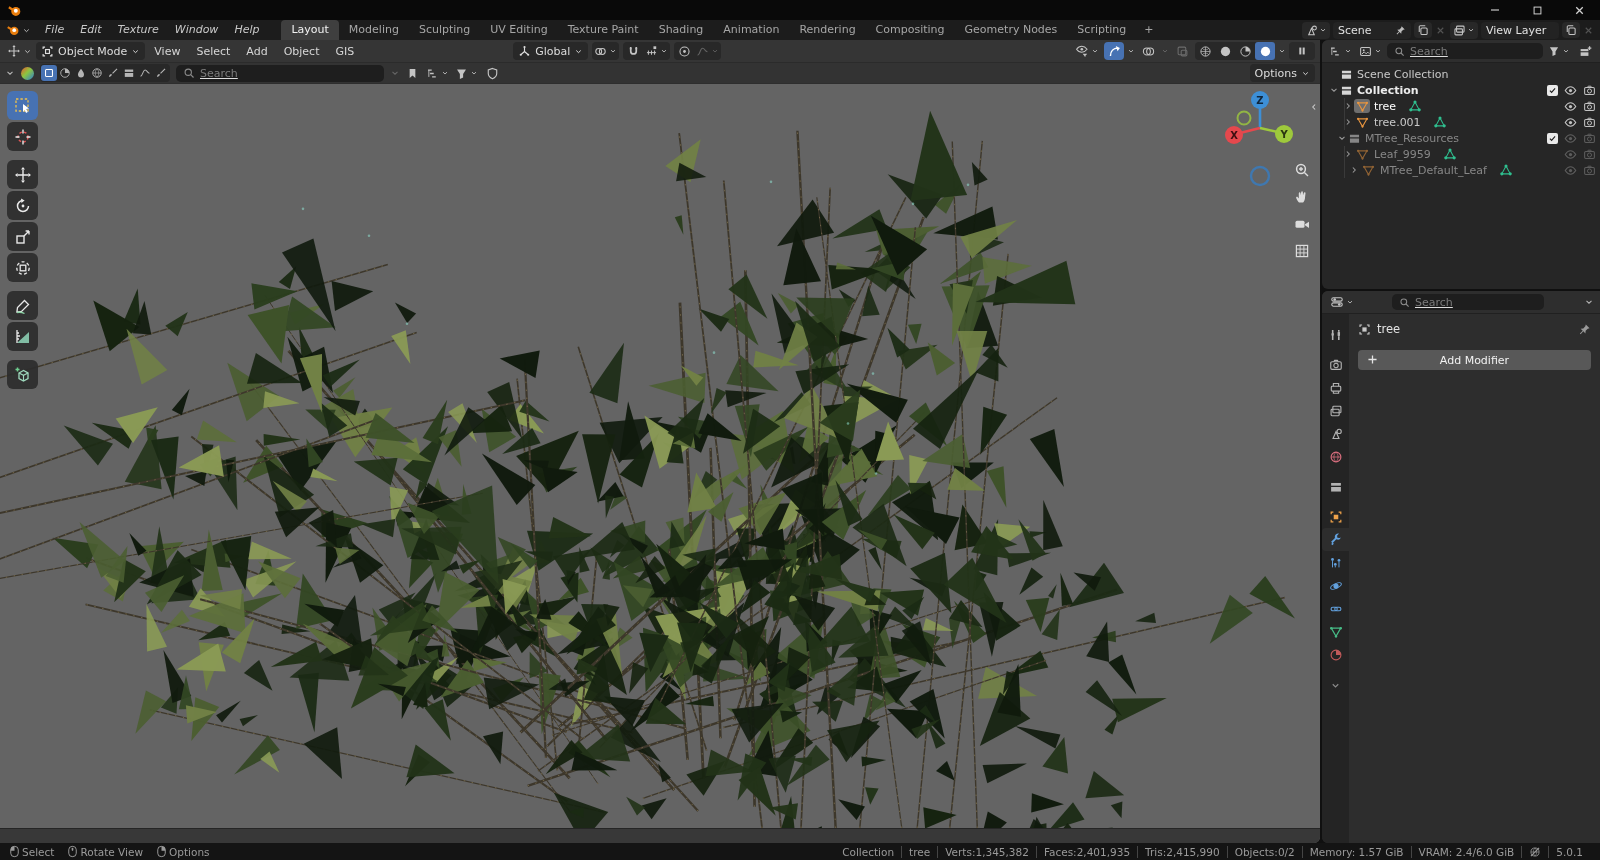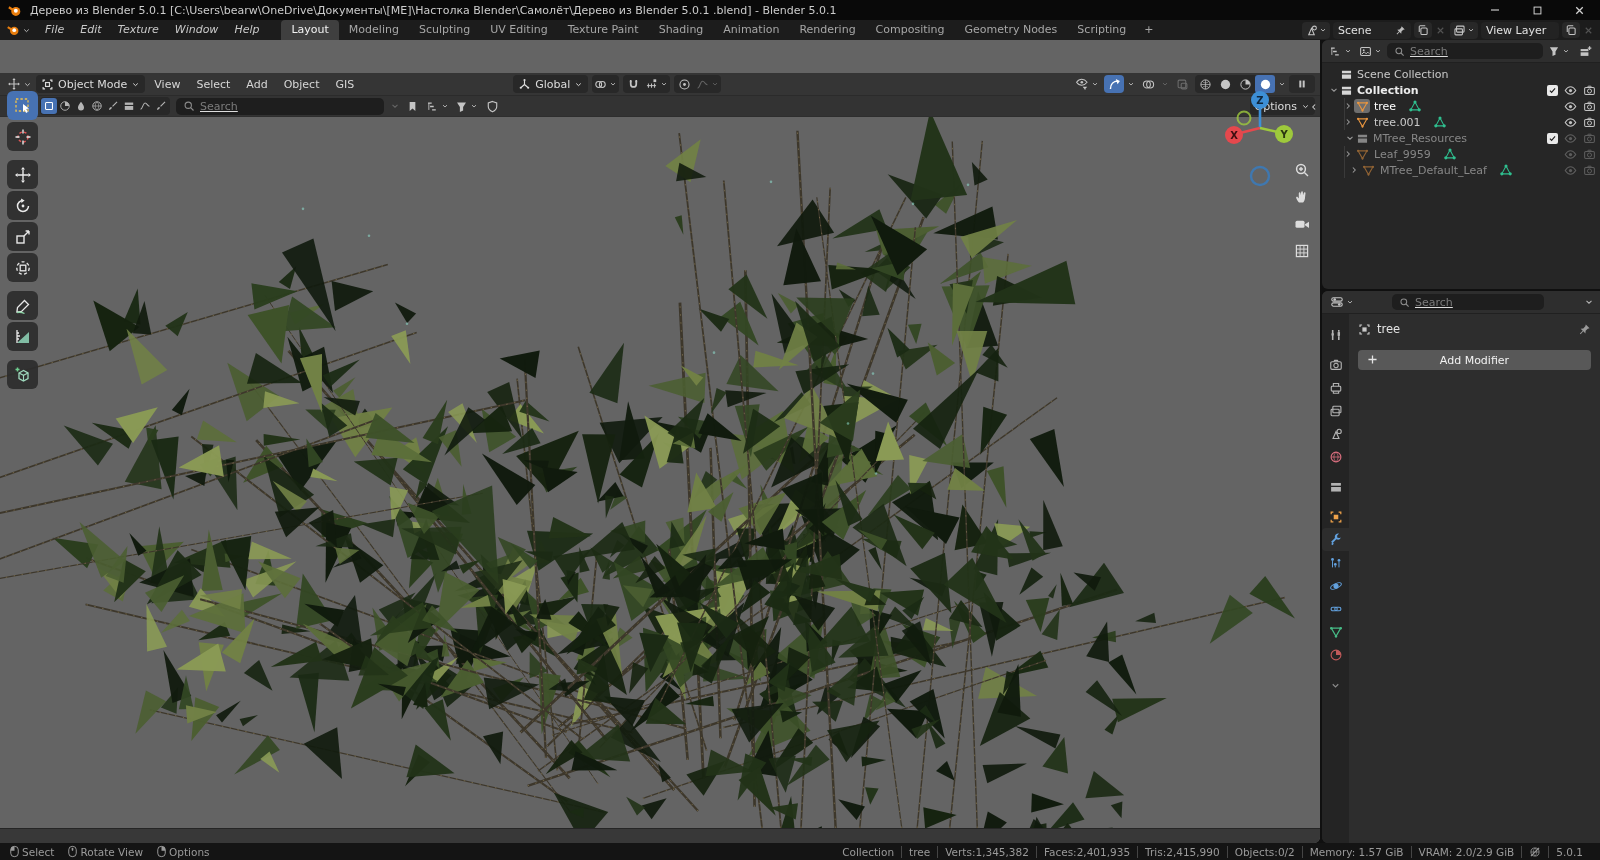--- a/index.html
+++ b/index.html
@@ -36,21 +36,21 @@
   .sel .field .grow { flex:1; }
   .dimmed { opacity:.38; }
 
   
   .main { position:absolute; top:40px; left:0; width:1600px; height:803px; display:flex; gap:2px; background:#101010; }
 
   
   .viewport { position:relative; width:1320px; height:100%; background:#646464; overflow:hidden;
     border-radius:0 0 6px 0; }
   .vh { display:flex; align-items:center; padding:0 5px; gap:2px; position:relative; z-index:5; }
-  .vh1 { height:22px; background:#353535;margin-top:33px; }
+  .vh1 { height:22px; background:#353535; }
   .vh2 { height:22px; background:#333333; border-top:1px solid #2b2b2b; border-bottom:1px solid #2e2e2e; }
   .dd { display:flex; align-items:center; gap:4px; background:#282828; border-radius:4px;
     height:18px; padding:0 5px; color:#dcdcdc; }
   .hmenu { padding:0 7px; color:#d6d6d6; }
   .hbtn { display:flex; align-items:center; justify-content:center; gap:2px; height:18px;
     min-width:20px; padding:0 2px; border-radius:4px; color:#c4c4c4; background:transparent; border:none; }
   .hgroup { display:flex; align-items:center; background:#282828; border-radius:4px; height:18px; }
   .hgroup .hbtn { border-radius:3px; }
   .hbtn.on { background:#4772b3; color:#ffffff; }
   .chev { color:inherit; }
@@ -397,21 +397,20 @@
       </symbol>
 </defs>
 </svg>
 
 <div class="app">
 
   <div class="titlebar">
     <svg class="ic tb-logo" width="15" height="15">
         <use href="#i-blender"></use>
       </svg>
-    <span class="tb-title">Дерево из Blender 5.0.1  [C:\Users\bearw\OneDrive\Документы\[ME]\Настолка Blender\Самолёт\Дерево из Blender 5.0.1 .blend] - Blender 5.0.1</span>
     <div class="tb-controls">
       <button class="wbtn">
           <svg class="ic" width="14" height="14">
             <use href="#i-minus"></use>
           </svg>
         </button>
       <button class="wbtn">
           <svg class="ic" width="13" height="13">
             <use href="#i-maxi"></use>
           </svg>
@@ -1715,21 +1714,21 @@
               </svg>
             <span class="rgt">
               <svg class="ic" width="13" height="13" style="color:#c2c2c2">
                   <use href="#i-eye"></use>
                 </svg>
               <svg class="ic" width="13" height="13" style="color:#c2c2c2">
                   <use href="#i-cam"></use>
                 </svg>
             </span>
           </div>
-          <div class="orow dim" style="padding-left:22px">
+          <div class="orow dim" style="padding-left:14px">
             <span class="ochev">
                 <svg class="ic" width="10" height="10">
                   <use href="#i-chev"></use>
                 </svg>
               </span>
             <svg class="ic halfranso" width="13" height="13" style="color:#d6d6d6">
                 <use href="#i-coll"></use>
               </svg>
             <span class="lbl">MTree_Resources</span>
             <span class="rgt">
@@ -1943,21 +1942,21 @@
       </span>
     </div>
     <div class="stats">
       <span class="stat">Collection</span>
       <span class="stat">tree</span>
       <span class="stat">Verts:1,345,382</span>
       <span class="stat">Faces:2,401,935</span>
       <span class="stat">Tris:2,415,990</span>
       <span class="stat">Objects:0/2</span>
       <span class="stat">Memory: 1.57 GiB</span>
-      <span class="stat">VRAM: 2.0/2.9 GiB</span>
+      <span class="stat">VRAM: 2.4/6.0 GiB</span>
       <span class="statico">
           <svg class="ic" width="12" height="12">
             <use href="#i-offline"></use>
           </svg>
         </span>
       <span class="stat">5.0.1</span>
     </div>
   </div>
 
 </div>

